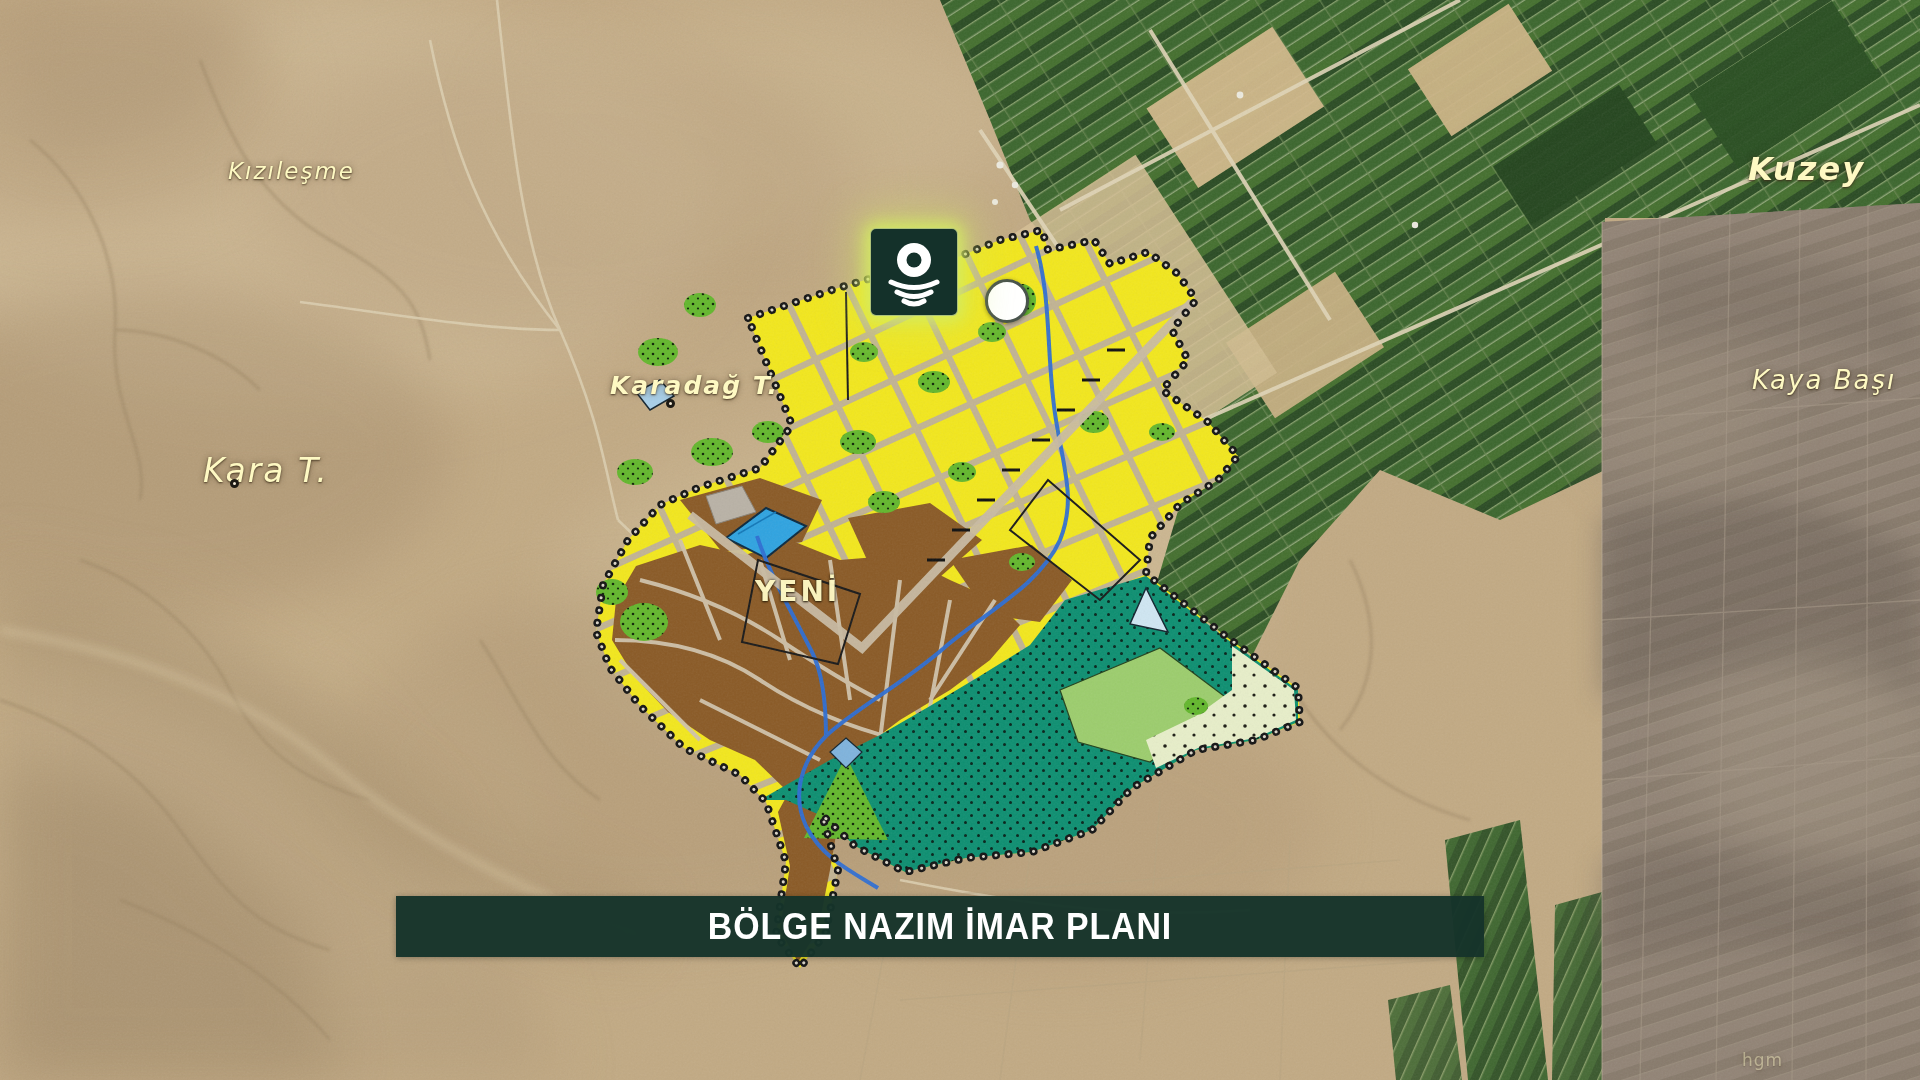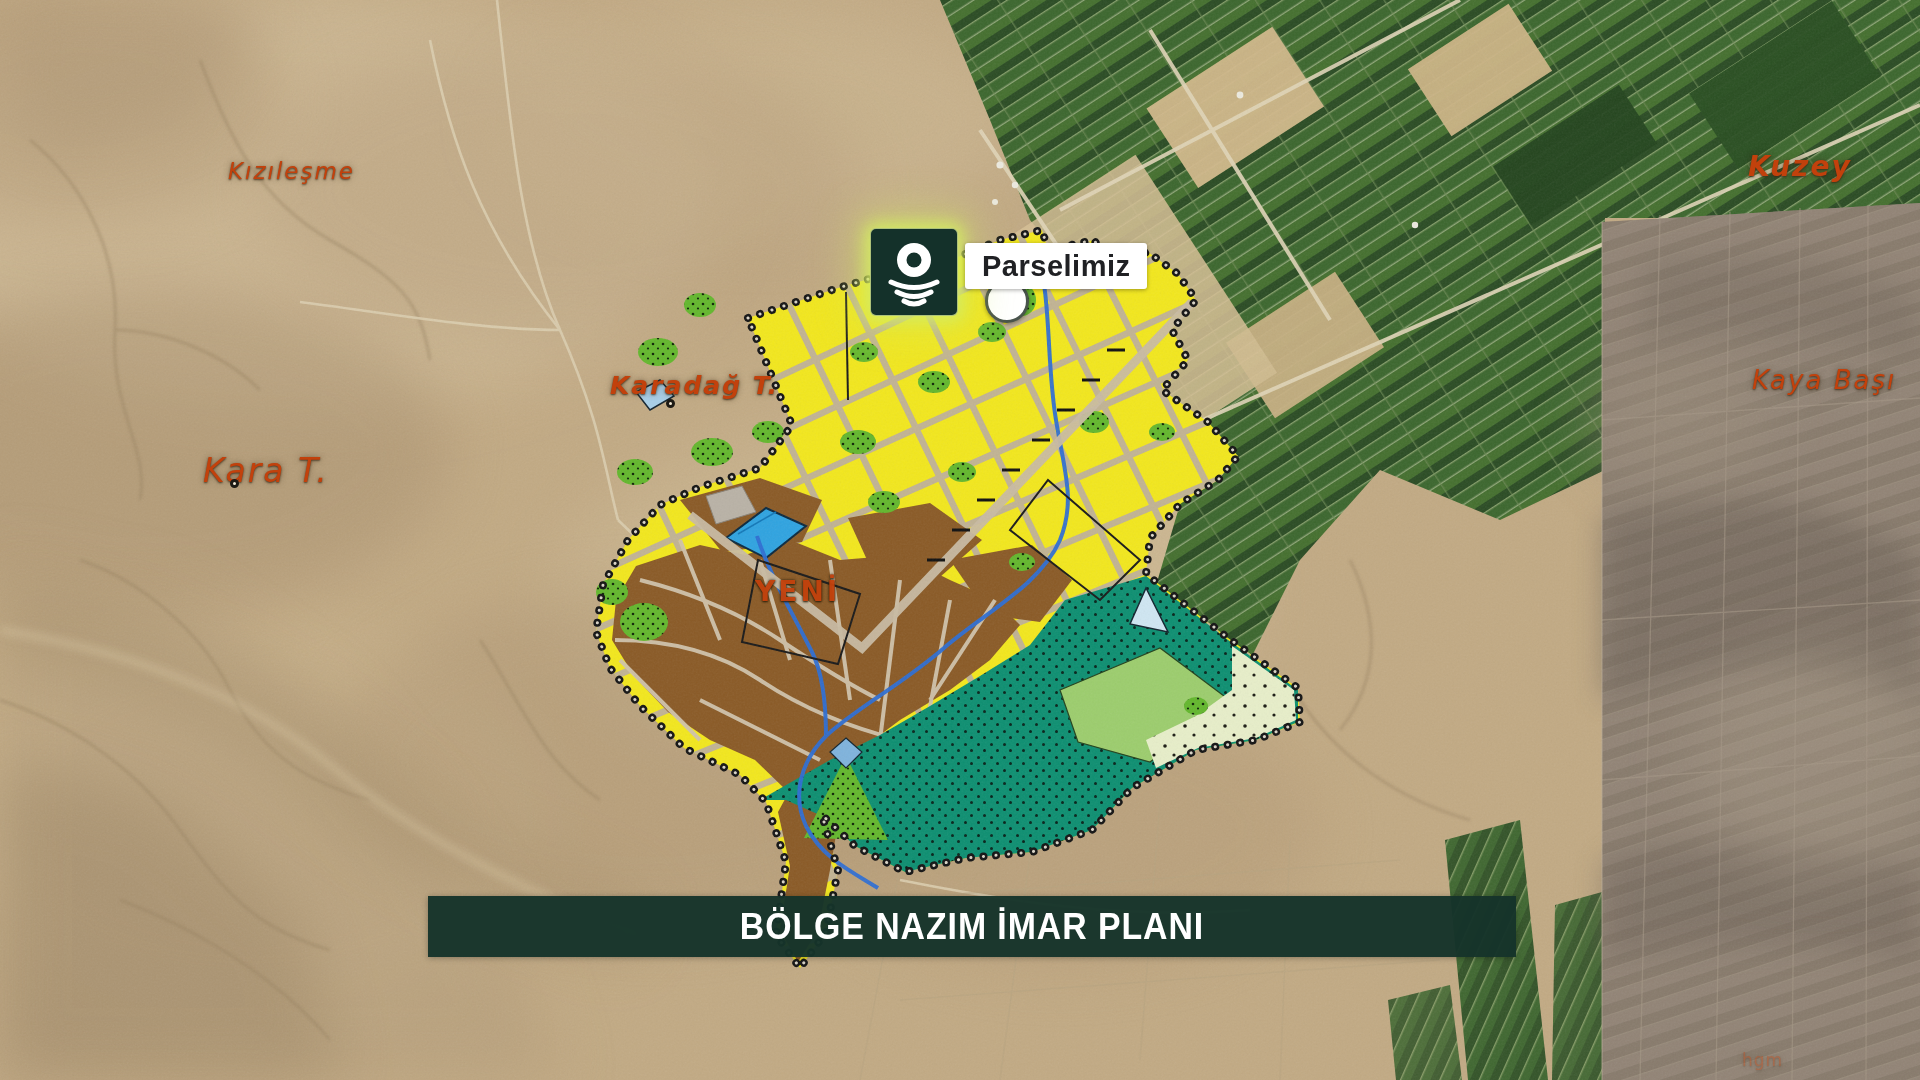--- a/index.html
+++ b/index.html
@@ -1,28 +1,28 @@
 <!DOCTYPE html>
 <html><head>
 <meta charset="utf-8">
 <style>
   html,body{margin:0;padding:0;background:#000;}
   #stage{position:relative;width:1920px;height:1080px;overflow:hidden;
          font-family:"Liberation Sans",sans-serif;}
   #terrain-svg{position:absolute;left:0;top:0;}
 
   
-  .map-label{position:absolute;color:#c2410c;font-style:italic;
+  .map-label{position:absolute;color:#fef9c3;font-style:italic;
     font-family:"DejaVu Sans",sans-serif;
     text-shadow:0 1px 2px rgba(60,45,25,.85),0 0 6px rgba(60,45,25,.5);
     letter-spacing:2px;white-space:nowrap;pointer-events:none;}
   .lbl-kizilesme{left:228px;top:158px;font-size:23px;}
   .lbl-karadag{left:610px;top:371px;font-size:25px;font-weight:bold;}
   .lbl-kara{left:203px;top:451px;font-size:33px;}
-  .lbl-kuzey{left:1748px;top:150px;font-size:28px;font-weight:600;}
+  .lbl-kuzey{left:1748px;top:150px;font-size:32px;font-weight:600;}
   .lbl-kayabasi{left:1752px;top:365px;font-size:26px;}
   .lbl-town{left:755px;top:575px;font-size:28px;font-weight:700;font-style:normal;
     letter-spacing:3px;opacity:.96;
     text-shadow:0 0 3px rgba(40,30,10,.9),0 1px 2px rgba(40,30,10,.9);}
   .lbl-watermark{left:1742px;top:1050px;font-size:17px;font-style:normal;
     opacity:.38;letter-spacing:1px;}
 
   .poi-ring{position:absolute;width:9px;height:9px;border:3px solid #1d1a14;
     border-radius:50%;background:#f4ead6;box-sizing:border-box;}
   .ring-karadag{left:666px;top:399px;}
@@ -37,21 +37,21 @@
   #callout-label{margin-left:7px;margin-top:15px;height:46px;background:#ffffff;
     border-radius:3px;display:flex;align-items:center;padding:0 17px;
     box-shadow:0 1px 4px rgba(0,0,0,.35);}
   #callout-label span{font-size:29px;font-weight:600;color:#202124;letter-spacing:.5px;}
 
   #parcel-marker{position:absolute;left:985px;top:279px;width:44px;height:44px;
     border-radius:50%;background:#fff;border:3px solid #49544c;box-sizing:border-box;
     box-shadow:0 1px 4px rgba(0,0,0,.4);}
 
   
-  #banner{position:absolute;left:428px;top:896px;width:1088px;height:61px;
+  #banner{position:absolute;left:396px;top:896px;width:1088px;height:61px;
     background:rgba(22,52,42,.97);display:flex;align-items:center;justify-content:center;
     box-shadow:0 1px 6px rgba(0,0,0,.3);}
   #banner span{color:#fff;font-weight:700;font-size:36px;letter-spacing:1px;
     transform:scaleX(.94);white-space:nowrap;}
 </style>
 </head>
 <body>
 
 <div id="stage">
 
@@ -327,22 +327,19 @@
     <svg width="86" height="86" viewBox="0 0 86 86">
       <circle cx="43" cy="31" r="17" fill="#ffffff"></circle>
       <circle cx="43" cy="31" r="7.5" fill="#14312a"></circle>
       <g fill="none" stroke="#ffffff" stroke-width="5" stroke-linecap="round">
         <path d="M20,53 Q43,64 66,53"></path>
         <path d="M26,63 Q43,72 60,63"></path>
         <path d="M33,72 Q43,78 53,72"></path>
       </g>
     </svg>
   </div>
-  <div id="callout-label">
-    <span>Parselimiz</span>
-  </div>
 </div>
 
 <div id="banner">
   <span>BÖLGE NAZIM İMAR PLANI</span>
 </div>
 
 </div>
 
 </body></html>

